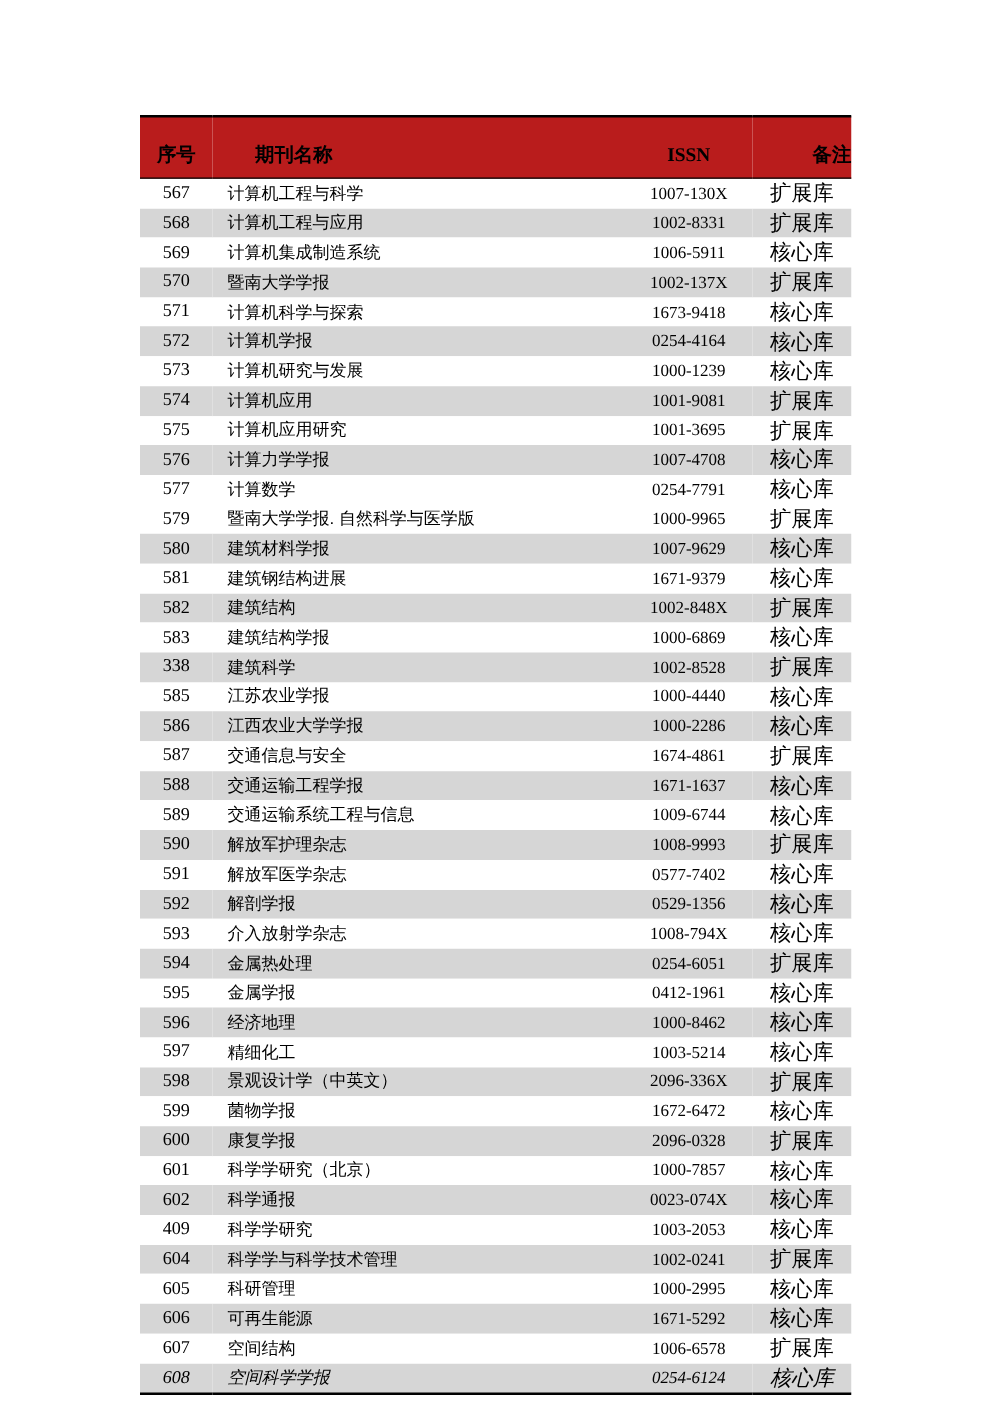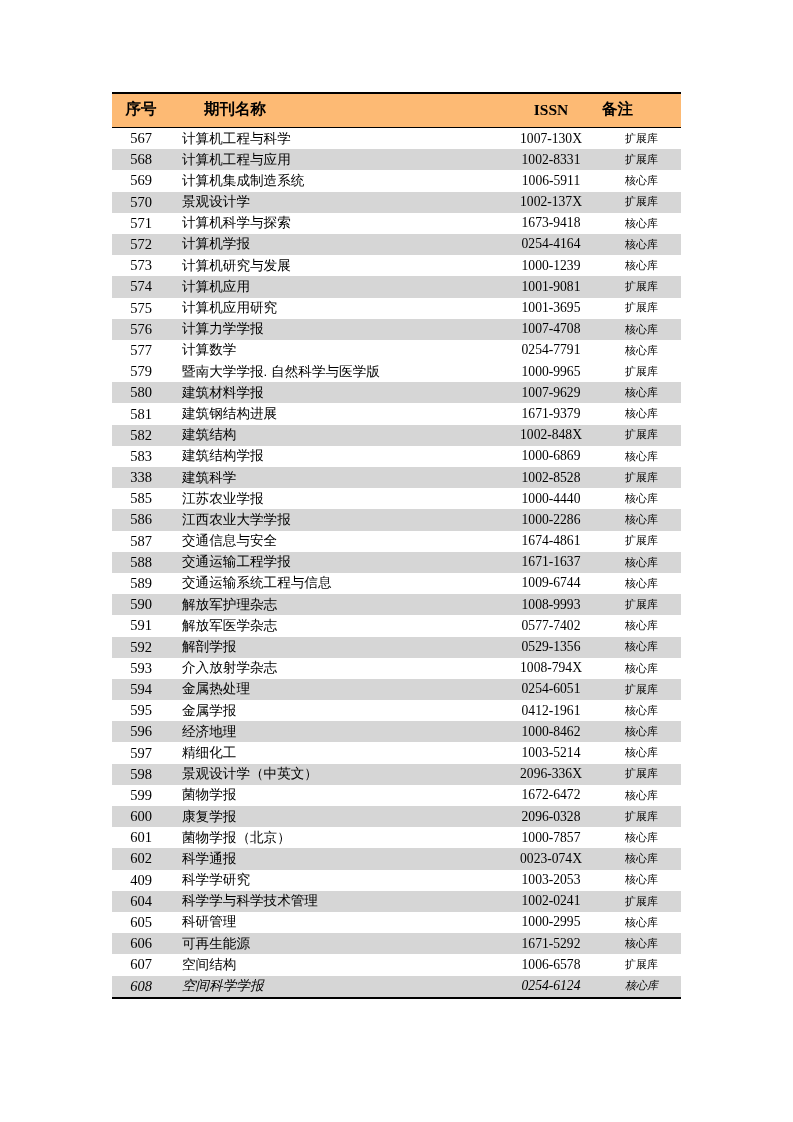--- a/index.html
+++ b/index.html
@@ -26,30 +26,30 @@
     table-layout: fixed;
   }
   table.journal-table col.c-seq   { width: 58px; }
   table.journal-table col.c-name  { width: 330px; }
   table.journal-table col.c-issn  { width: 102px; }
   table.journal-table col.c-note  { width: 79px; }
 
   thead th {
     font-weight: bold;
     font-size: 15.5px;
-    padding: 5px 0 7px 0;
+    padding: 20px 0 7px 0;
     border-top: 2.2px solid #000;
     border-bottom: 1.2px solid #000;
-    background: #fdba74;
+    background: #b91c1c;
     white-space: nowrap;
   }
   thead th.h-seq  { text-align: center; }
   thead th.h-name { text-align: left; padding-left: 34px; }
   thead th.h-issn { text-align: center; }
-  thead th.h-note { text-align: left; }
+  thead th.h-note { text-align: right; }
 
   tbody td {
     font-size: 14px;
     line-height: 1.0;
     padding: 3.1px 0 3.6px 0;
     border: none;
   }
   tbody tr.shade td { background: #d6d6d6; }
   tbody tr.plain td { background: #ffffff; }
 
@@ -64,21 +64,21 @@
     font-family: "Liberation Sans", "DejaVu Sans", sans-serif;
     font-size: 13.6px;
   }
   td.t-issn {
     text-align: center;
     font-size: 13.6px;
   }
   td.t-note {
     text-align: center;
     font-family: "Liberation Sans", "DejaVu Sans", sans-serif;
-    font-size: 11px;
+    font-size: 17px;
   }
   tbody tr.last-row td {
     border-bottom: 2.2px solid #000;
     font-style: italic;
   }
 </style>
 </head>
 <body>
 
 <div class="page">
@@ -111,21 +111,21 @@
           <td class="t-note">扩展库</td>
         </tr>
         <tr class="plain">
           <td class="t-seq">569</td>
           <td class="t-name">计算机集成制造系统</td>
           <td class="t-issn">1006-5911</td>
           <td class="t-note">核心库</td>
         </tr>
         <tr class="shade">
           <td class="t-seq">570</td>
-          <td class="t-name">景观设计学</td>
+          <td class="t-name">暨南大学学报</td>
           <td class="t-issn">1002-137X</td>
           <td class="t-note">扩展库</td>
         </tr>
         <tr class="plain">
           <td class="t-seq">571</td>
           <td class="t-name">计算机科学与探索</td>
           <td class="t-issn">1673-9418</td>
           <td class="t-note">核心库</td>
         </tr>
         <tr class="shade">
@@ -291,21 +291,21 @@
           <td class="t-note">核心库</td>
         </tr>
         <tr class="shade">
           <td class="t-seq">600</td>
           <td class="t-name">康复学报</td>
           <td class="t-issn">2096-0328</td>
           <td class="t-note">扩展库</td>
         </tr>
         <tr class="plain">
           <td class="t-seq">601</td>
-          <td class="t-name">菌物学报（北京）</td>
+          <td class="t-name">科学学研究（北京）</td>
           <td class="t-issn">1000-7857</td>
           <td class="t-note">核心库</td>
         </tr>
         <tr class="shade">
           <td class="t-seq">602</td>
           <td class="t-name">科学通报</td>
           <td class="t-issn">0023-074X</td>
           <td class="t-note">核心库</td>
         </tr>
         <tr class="plain">

